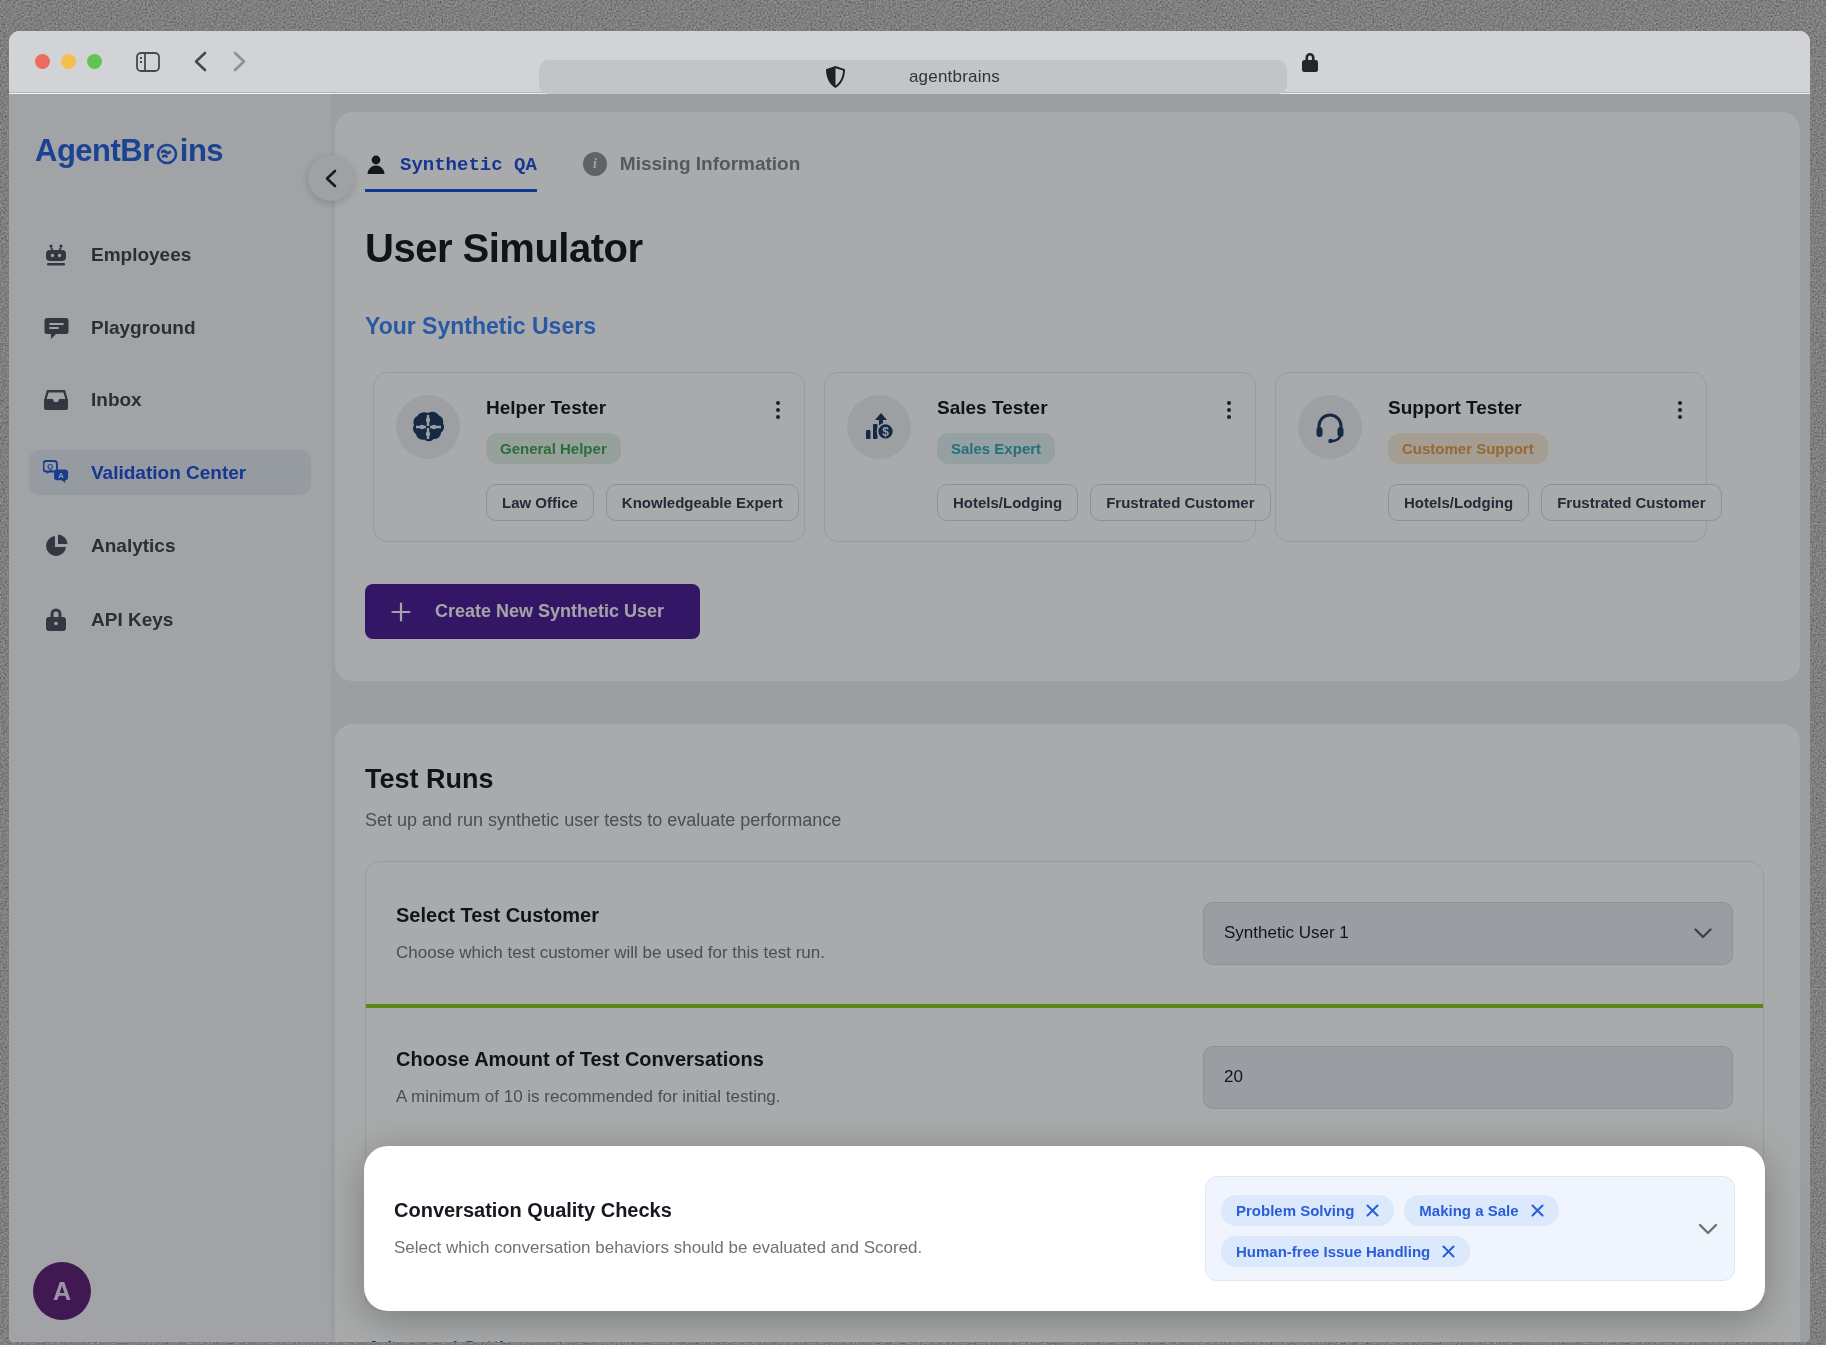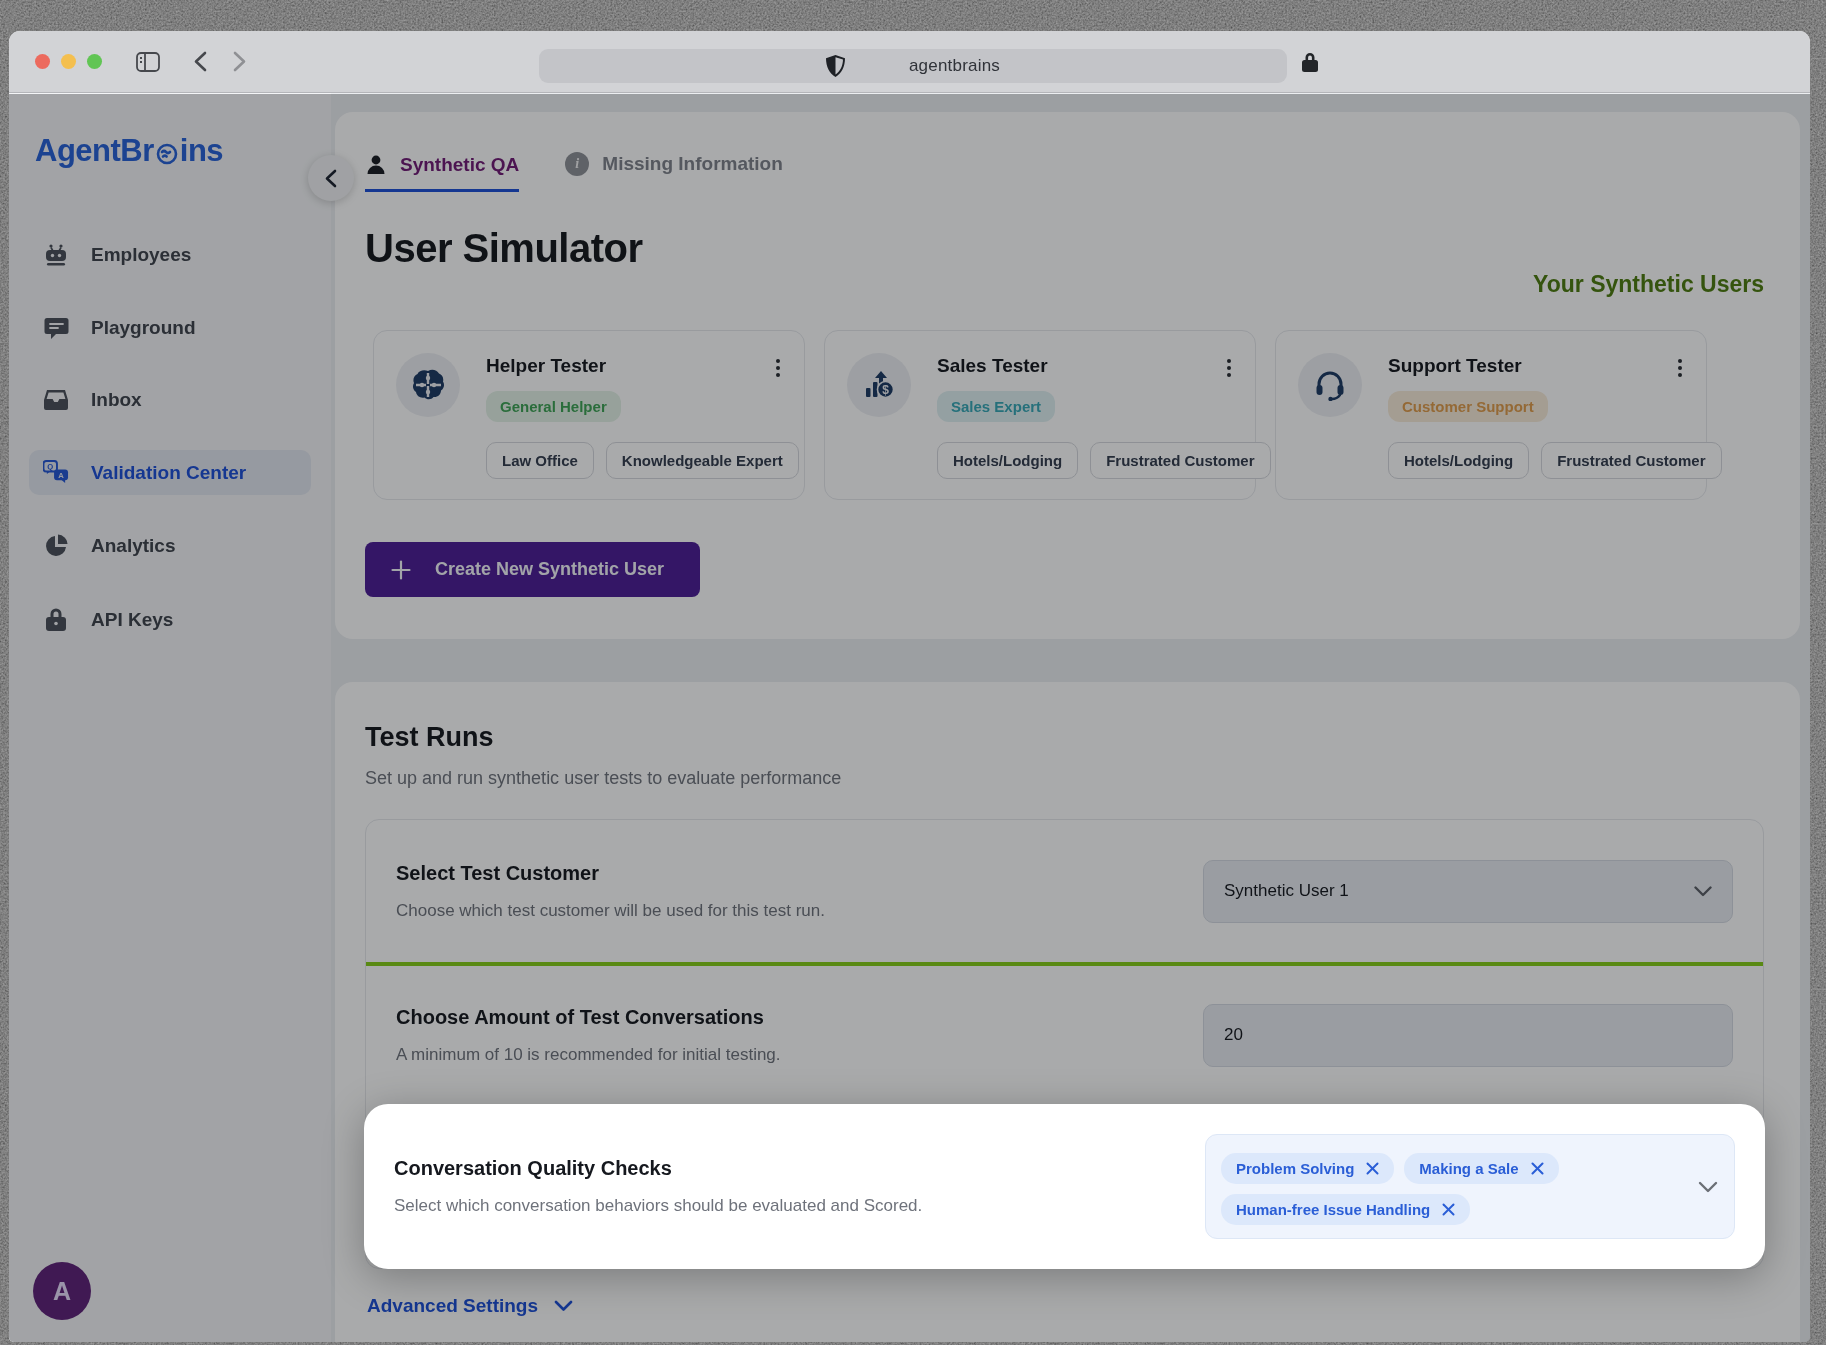--- a/index.html
+++ b/index.html
@@ -16,21 +16,21 @@
   
   .toolbar { height:62px; flex:none; background:#d2d3d6; border-bottom:1px solid #b4b5b9;
              display:flex; align-items:center; padding:0 26px; position:relative; }
   .traffic { display:flex; gap:11px; }
   .traffic span { width:15px; height:15px; border-radius:50%; display:block; }
   .tl-red   { background:#ec6a5e; }
   .tl-yellow{ background:#f4bf4f; }
   .tl-green { background:#61c554; }
   .tb-icon { color:#46484d; margin-left:34px; display:flex; align-items:center; cursor:default; }
   .tb-icon.fwd { color:#8f9094; margin-left:26px; }
-  .urlbar { position:absolute; left:530px; top:18px; width:748px; height:34px; background:#c3c4c8;
+  .urlbar { position:absolute; left:530px; top:29px; width:748px; height:34px; background:#c3c4c8;
             border-radius:9px; display:flex; align-items:center; justify-content:center; gap:64px; }
   .urlbar .shield { color:#1e2126; display:flex; }
   .url-text { font-size:17px; color:#303339; letter-spacing:.2px; }
   .lock { position:absolute; left:1292px; top:20px; color:#222529; display:flex; }
 
   
   .app { flex:1; display:flex; min-height:0; }
 
   
   .sidebar { width:322px; flex:none; background:#f4f5f7; position:relative; padding:40px 0 0 0; }
@@ -51,29 +51,29 @@
             display:flex; align-items:center; justify-content:center; cursor:pointer; }
 
   
   .main { flex:1; min-width:0; padding:19px 10px 0 4px; display:flex; flex-direction:column; gap:43px; }
   .panel { background:#fff; border-radius:18px; padding:40px 36px 42px 30px; }
 
   
   .tabs { display:flex; gap:46px; align-items:flex-end; }
   .tab { display:flex; align-items:center; gap:13px; font-size:19px; font-weight:600; color:#7e828b;
          padding-bottom:13px; border-bottom:3px solid transparent; cursor:pointer; }
-  .tab.active { color:#701a75; border-bottom-color:#1d4fd7; }
+  .tab.active { color:#1d4ed8; border-bottom-color:#1d4fd7;font-family:Liberation Mono, monospace; }
   .tab .tico { display:flex; }
   .tab.active .tico { color:#1a1d23; }
   .tab .info-circle { width:24px; height:24px; border-radius:50%; background:#8e9197; color:#f2f2f3;
                       font-size:14px; font-weight:700; display:flex; align-items:center; justify-content:center;
                       font-family:"Liberation Serif", serif; font-style:italic; }
 
   .page-title { margin-top:34px; font-size:40px; font-weight:800; color:#14171d; letter-spacing:-.5px; }
-  .section-sub { font-size:23px; font-weight:700; color:#4d7c0f;text-align:right; }
+  .section-sub { margin-top:42px; font-size:23px; font-weight:700; color:#3b82f6; }
 
   
   .cards { display:flex; gap:19px; margin-top:32px;padding-left:8px; }
   .card { width:432px; flex:none; border:1px solid #e6e8ec; border-radius:14px; background:#fff;
           padding:22px 20px 20px 22px; position:relative; }
   .card-top { display:flex; }
   .card-avatar { width:64px; height:64px; flex:none; border-radius:50%; background:#edeff3;
                  display:flex; align-items:center; justify-content:center; color:#1d3a63; }
   .card-body { margin-left:26px; padding-top:2px; }
   .card-name { font-size:19px; font-weight:700; color:#15181e; }

